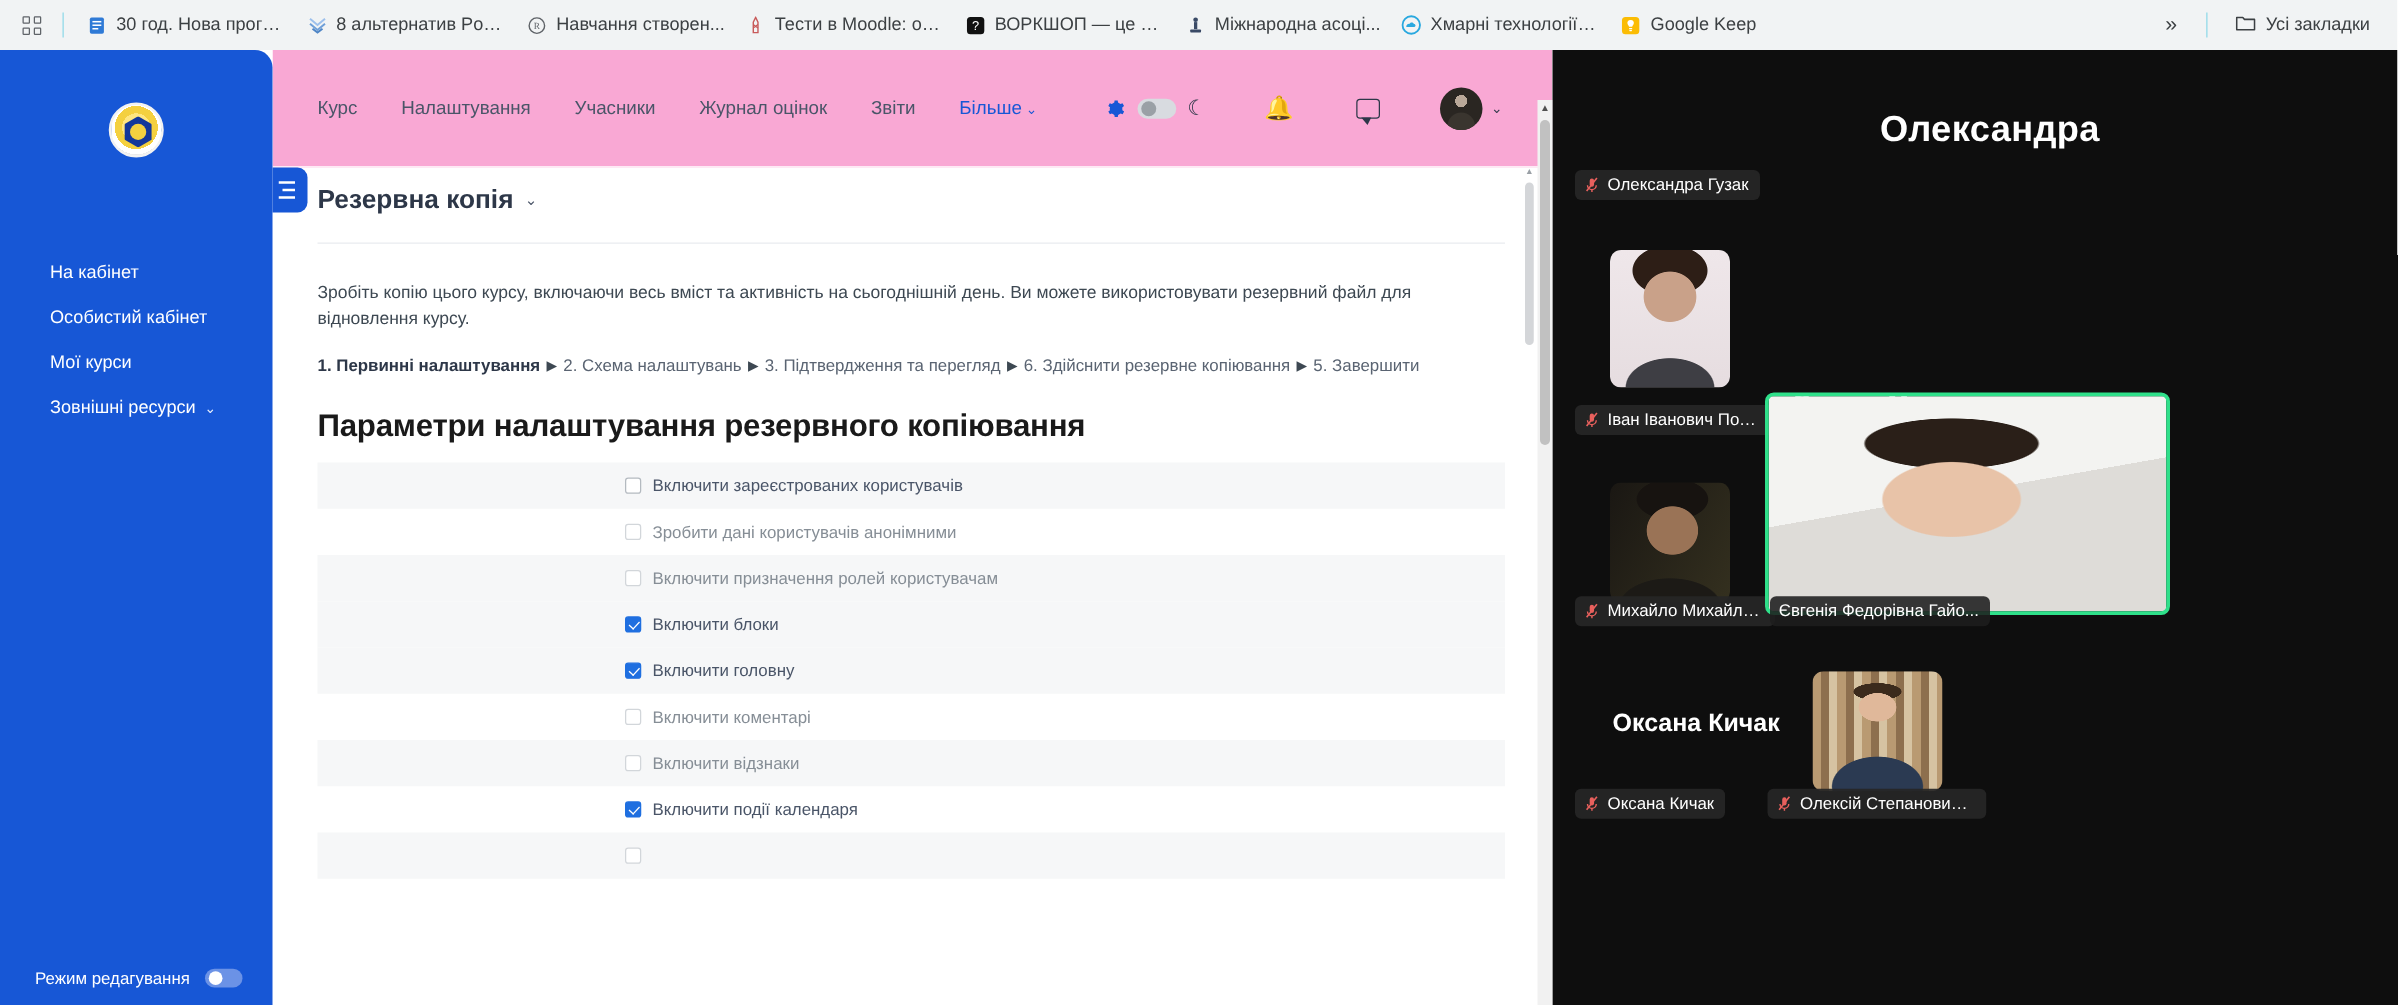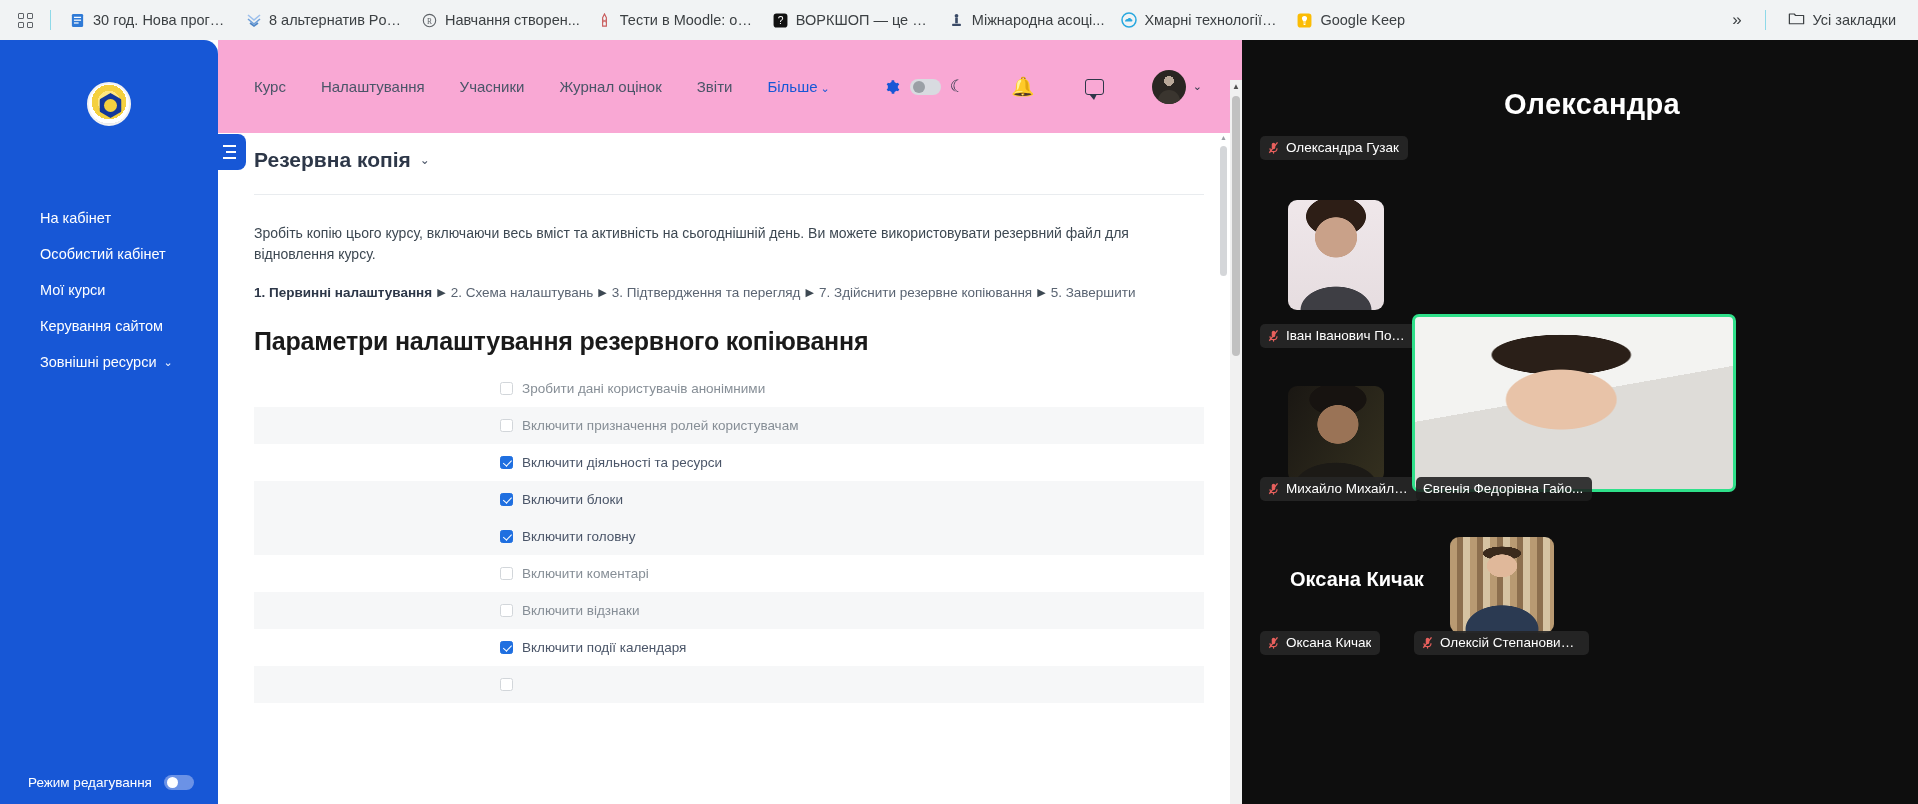--- a/index.html
+++ b/index.html
@@ -344,23 +344,20 @@
           <div class="m-navitem">
             <span>На кабінет</span>
           </div>
           <div class="m-navitem">
             <span>Особистий кабінет</span>
           </div>
           <div class="m-navitem">
             <span>Мої курси</span>
           </div>
           <div class="m-navitem">
-            <span>Керування сайтом</span>
-          </div>
-          <div class="m-navitem">
             <span>Зовнішні ресурси</span>
             <span class="chev">⌄</span>
           </div>
         </div>
         <div class="m-editmode">
           <span>Режим редагування</span>
           <span class="tgl"></span>
         </div>
       </div>
 
@@ -412,39 +409,39 @@
         <div class="m-content">
           <div class="m-desc">Зробіть копію цього курсу, включаючи весь вміст та активність на сьогоднішній день. Ви можете використовувати резервний файл для відновлення курсу.</div>
 
           <div class="m-steps">
             <span class="st cur">1. Первинні налаштування</span>
             <span class="arrow">▶</span>
             <span class="st">2. Схема налаштувань</span>
             <span class="arrow">▶</span>
             <span class="st">3. Підтвердження та перегляд</span>
             <span class="arrow">▶</span>
-            <span class="st">7. Здійснити резервне копіювання</span>
+            <span class="st">6. Здійснити резервне копіювання</span>
             <span class="arrow">▶</span>
             <span class="st">5. Завершити</span>
           </div>
 
           <div class="m-h2">Параметри налаштування резервного копіювання</div>
 
           <div class="opt-list">
+            <div class="opt-row alt">
+              <span class="cbx"></span>
+              <span class="opt-label">Включити зареєстрованих користувачів</span>
+            </div>
             <div class="opt-row">
               <span class="cbx dim"></span>
               <span class="opt-label dim">Зробити дані користувачів анонімними</span>
             </div>
             <div class="opt-row alt">
               <span class="cbx dim"></span>
               <span class="opt-label dim">Включити призначення ролей користувачам</span>
-            </div>
-            <div class="opt-row">
-              <span class="cbx checked"></span>
-              <span class="opt-label">Включити діяльності та ресурси</span>
             </div>
             <div class="opt-row alt">
               <span class="cbx checked"></span>
               <span class="opt-label">Включити блоки</span>
             </div>
             <div class="opt-row alt">
               <span class="cbx checked"></span>
               <span class="opt-label">Включити головну</span>
             </div>
             <div class="opt-row">

